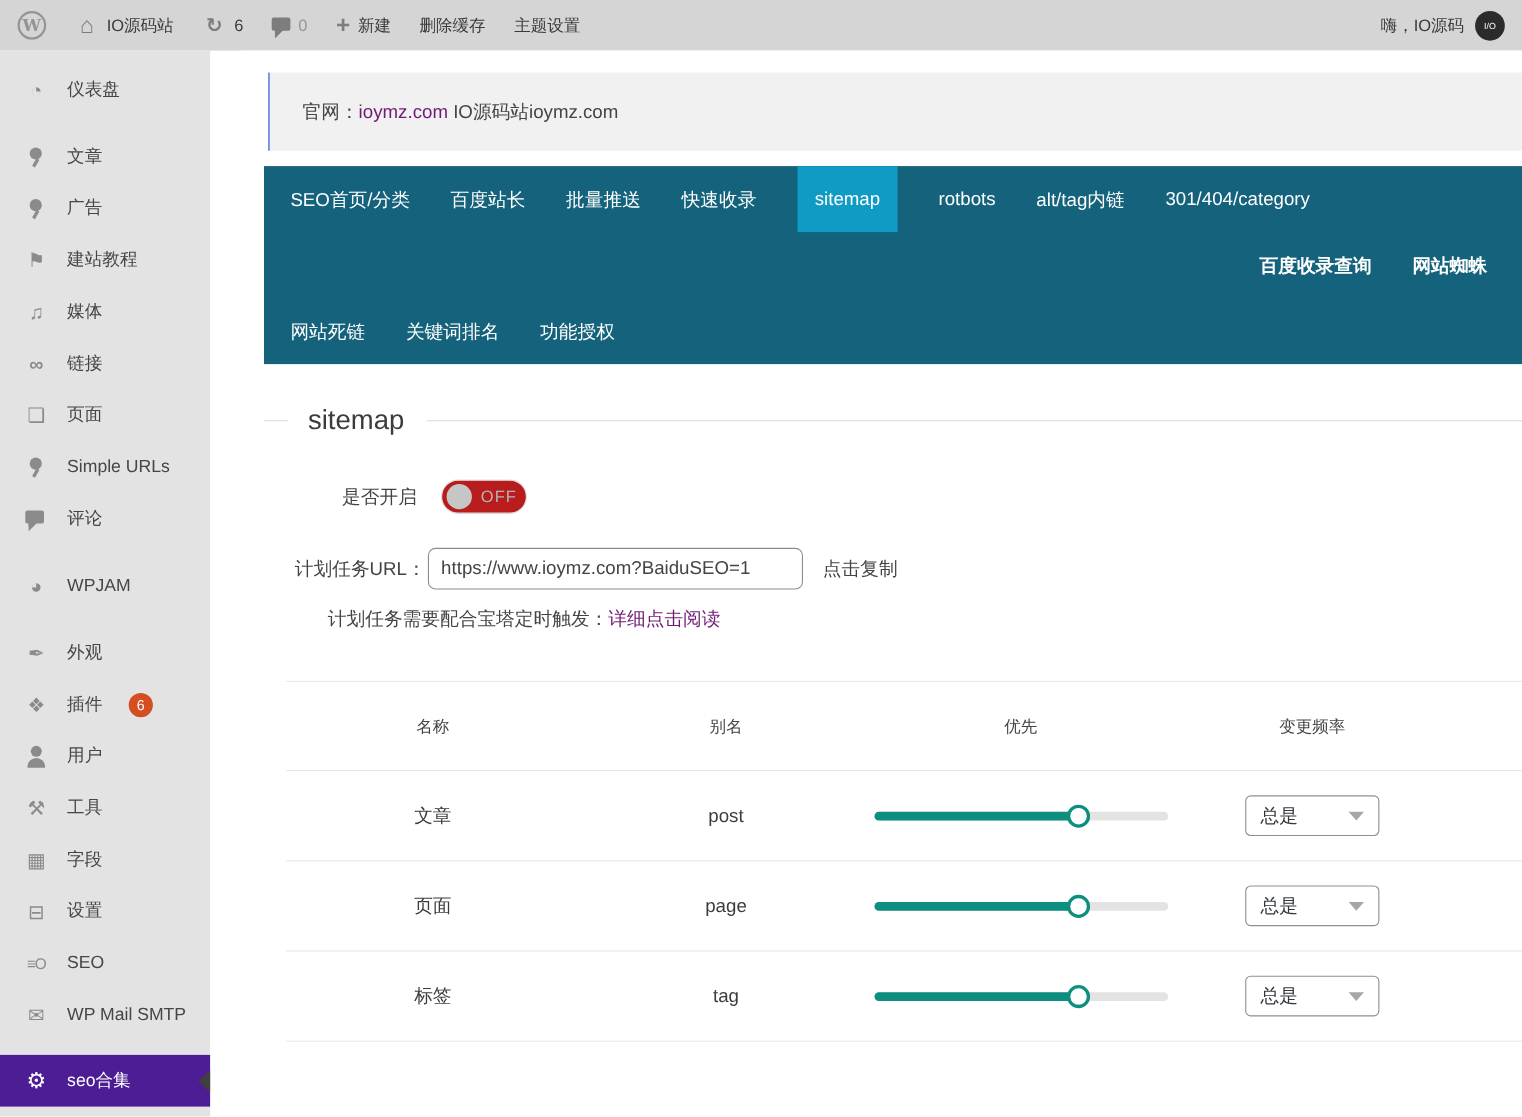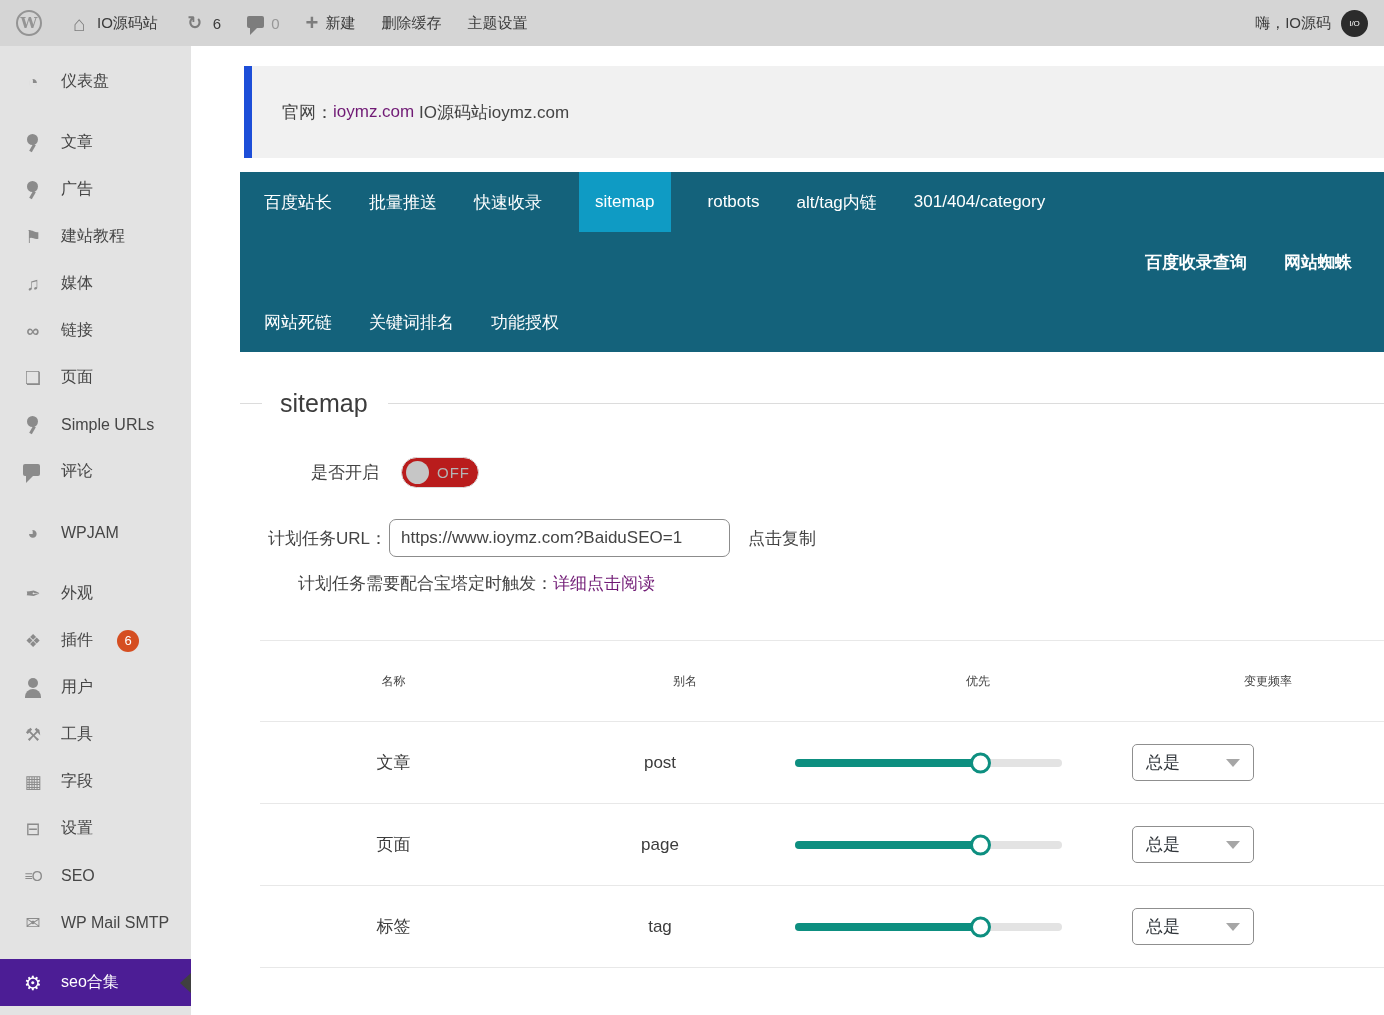--- a/index.html
+++ b/index.html
@@ -60,22 +60,22 @@
   .icon-user::after{content:""; position:absolute; left:3px; top:11px; width:16px; height:9px;
     border-radius:8px 8px 0 0; background:#8b8b8b;}
   .icon-bubble::before{content:""; position:absolute; left:1px; top:2px; width:17px; height:12px;
     border-radius:2px; background:#8b8b8b;}
   .icon-bubble::after{content:""; position:absolute; left:4px; top:13px;
     border:4px solid transparent; border-top-color:#8b8b8b; border-left-color:#8b8b8b;}
 
   
   .content { position:absolute; left:219px; top:46px; width:1165px; height:969px; background:#fff; }
 
-  .notice { margin:20px 0 0 25px; height:92px; background:#f1f1f1;
-    border-left:8px solid #1d4ed8; display:flex; align-items:center;
+  .notice { margin:20px 0 0 25px; height:71px; background:#f1f1f1;
+    border-left:1px solid #1d4ed8; display:flex; align-items:center;
     padding-left:30px; font-size:17px; color:#444; }
   .notice a, .link { color:#701a75; text-decoration:none; cursor:pointer; }
 
   .tabs-nav { margin:14px 0 0 21px; background:#14627b; }
   .nav-row { display:flex; align-items:stretch; height:60px; padding:0 24px; }
   .nav-row.right { justify-content:flex-end; padding-right:32px; }
   .nav-item { display:flex; align-items:center; margin-right:37px;
     color:#fff; font-size:17px; cursor:pointer; white-space:nowrap; }
   .nav-row.right .nav-item { margin-right:0; margin-left:37px;font-weight:bold; }
   .nav-item.active { background:#0f9bc4; padding:0 16px; }
@@ -100,21 +100,21 @@
     padding:0 11px; font-size:17px; color:#444; margin-left:2px;
     font-family:"Liberation Sans","DejaVu Sans",sans-serif; }
   .copy-label { margin-left:18px; cursor:pointer; }
 
   .tip-row { margin-top:12px; padding-left:79px; font-size:17px; color:#444; height:26px;
     display:flex; align-items:center; }
 
   .stable { margin:44px 0 0 41px; width:1124px; border-top:1px solid #e8e8e8; }
   .srow { display:grid; grid-template-columns:267px 266px 270px 260px;
     align-items:center; justify-items:center; border-bottom:1px solid #e8e8e8; }
-  .srow.head { height:81px; font-size:12px; color:#444;gap:25px; }
+  .srow.head { height:81px; font-size:15px; color:#444; }
   .srow.body { height:82px; font-size:17px; color:#3c3c3c; }
 
   .slider { width:267px; height:22px; position:relative; display:flex; align-items:center; cursor:pointer; }
   .slider .track { position:relative; width:100%; height:8px; border-radius:4px; background:#e3e3e3; }
   .slider .fill { height:8px; border-radius:4px; background:#0d8f80; }
   .slider .knob { position:absolute; top:50%; transform:translateY(-50%);
     width:21px; height:21px; border-radius:50%; background:#fff; border:3px solid #0d8f80; }
 
   .select { width:122px; height:37px; border:1px solid #8f8f8f; border-radius:5px;
     background:#fff; display:flex; align-items:center; justify-content:space-between;
@@ -246,20 +246,21 @@
 <div class="content">
 
   <div class="notice">
     <span>官网：</span>
     <a>ioymz.com</a>
     <span style="white-space:pre"> IO源码站ioymz.com</span>
   </div>
 
   <div class="tabs-nav">
     <div class="nav-row">
+      <span class="nav-item">SEO首页/分类</span>
       <span class="nav-item">百度站长</span>
       <span class="nav-item">批量推送</span>
       <span class="nav-item">快速收录</span>
       <span class="nav-item active">sitemap</span>
       <span class="nav-item">rotbots</span>
       <span class="nav-item">alt/tag内链</span>
       <span class="nav-item">301/404/category</span>
     </div>
     <div class="nav-row right">
       <span class="nav-item">百度收录查询</span>

